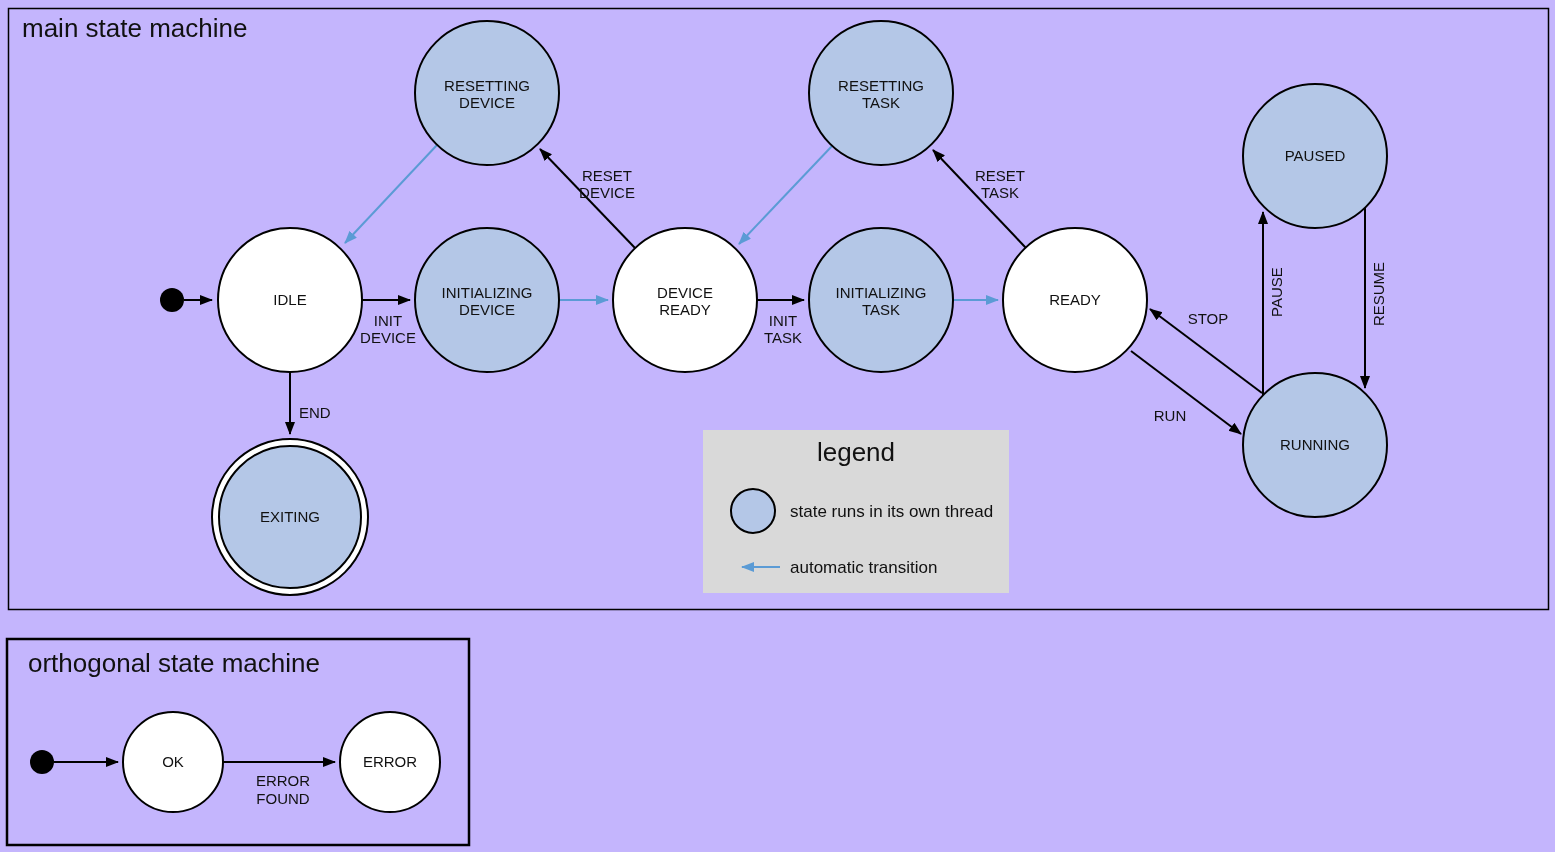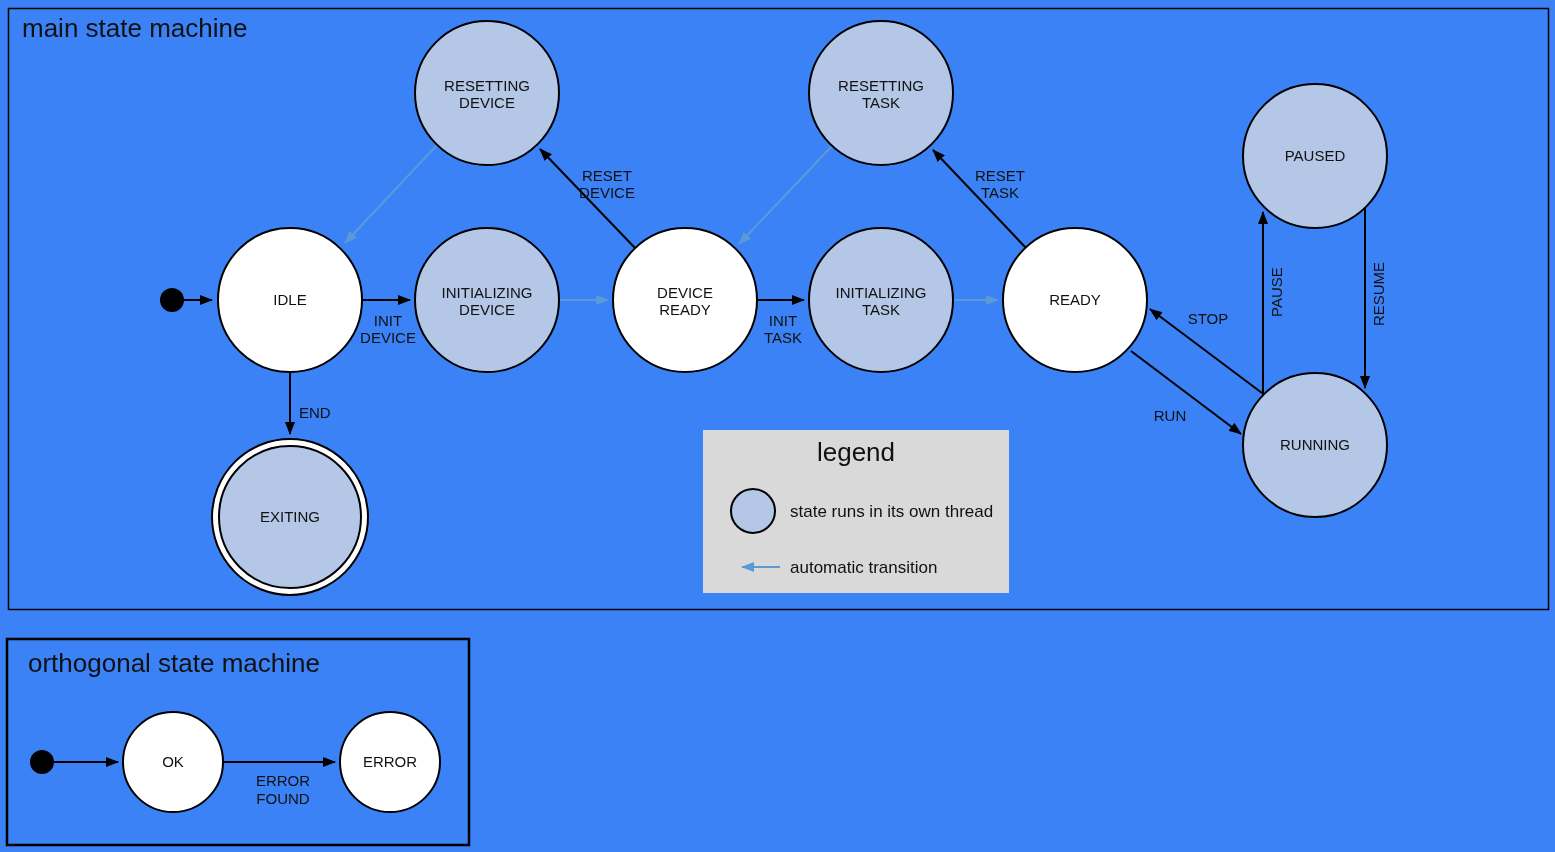--- a/index.html
+++ b/index.html
@@ -1,16 +1,16 @@
 <!DOCTYPE html>
 <html><head>
 <meta charset="utf-8">
 <style>
   html, body { margin: 0; padding: 0; background: #ffffff; }
-  .page { position: relative; width: 1555px; height: 852px; background: #3b82f6; overflow: hidden; }
+  .page { position: relative; width: 1555px; height: 852px; background: #c4b5fd; overflow: hidden; }
   svg { display: block; }
   svg text { font-family: "Liberation Sans", sans-serif; fill: #111111; }
   .t   { font-size: 15px; text-anchor: middle; }
   .ts  { font-size: 15px; text-anchor: start; }
   .title { font-size: 26px; text-anchor: start; }
   .lg-title { font-size: 26px; text-anchor: middle; }
   .lg-text  { font-size: 17px; text-anchor: start; }
   .circ { stroke: #000000; stroke-width: 2; }
   .white { fill: #ffffff; }
   .ln  { stroke: #000000; stroke-width: 2; fill: none; marker-end: url(#ahb); }

